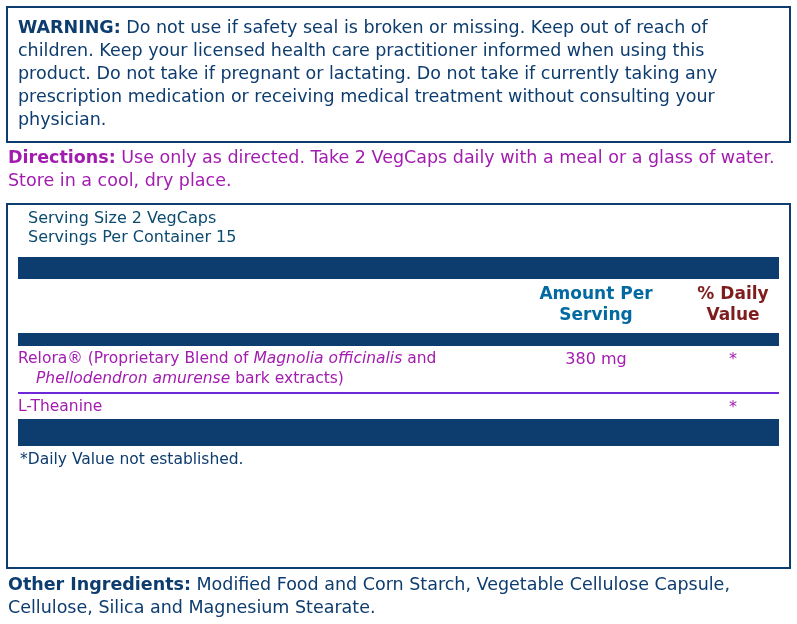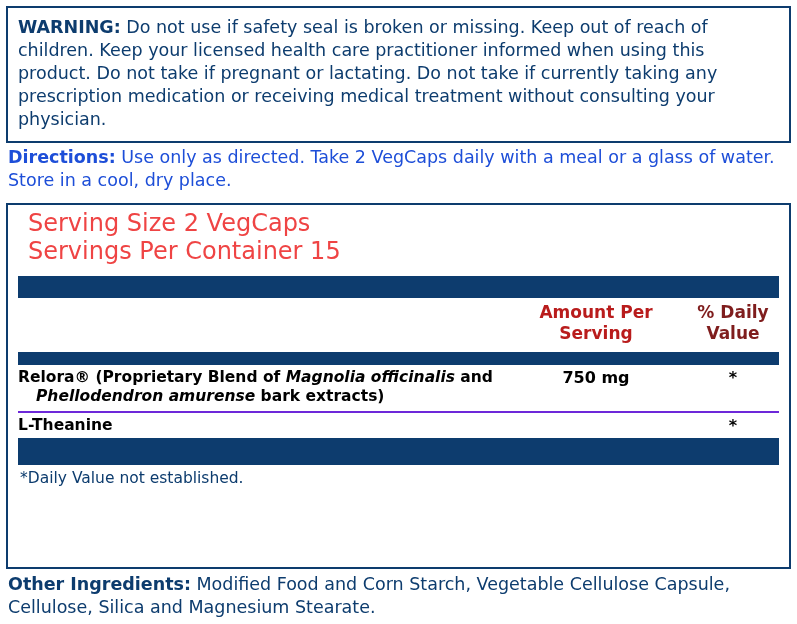--- a/index.html
+++ b/index.html
@@ -42,21 +42,21 @@
   }
 
   
   .directions {
     position: absolute;
     left: 8px;
     top: 146px;
     width: 783px;
     font-size: 17.5px;
     line-height: 1.32;
-    color: #1d4ed8;
+    color: #a21caf;
   }
   .directions b { font-weight: bold; }
 
   
   .sf-box {
     position: absolute;
     left: 6px;
     top: 203px;
     width: 785px;
     height: 366px;
@@ -66,24 +66,24 @@
   }
   .sf-title {
     font-size: 45px;
     line-height: 1.06;
     font-weight: normal;
     letter-spacing: -0.5px;
     margin: 4px 0 2px 8px;
     color: #0d3c6e;
   }
   .sf-serving {
-    font-size: 24px;
+    font-size: 16px;
     line-height: 1.18;
     margin-left: 10px;
-    color: #ef4444;
+    color: #0c4a6e;
   }
 
   .bar-thick {
     height: 22px;
     background: #0d3c6e;
     margin: 10px 0 0 0;
   }
   .bar-medium {
     height: 13px;
     background: #0d3c6e;
@@ -102,43 +102,42 @@
   }
   .sf-head-amount {
     position: absolute;
     left: 508px;
     top: 4px;
     width: 140px;
     text-align: center;
     font-size: 17px;
     font-weight: bold;
     line-height: 1.25;
-    color: #b91c1c;
+    color: #0369a1;
   }
   .sf-head-daily {
     position: absolute;
     left: 660px;
     top: 4px;
     width: 110px;
     text-align: center;
     font-size: 17px;
     font-weight: bold;
     line-height: 1.25;
     color: #7f1d1d;
   }
 
   
   .sf-rows { position: relative; }
   .sf-row {
     position: relative;
     font-size: 15.5px;
     line-height: 1.28;
-    color: #000000;
+    color: #a21caf;
     padding: 3px 0 2px 0;
-    font-weight: bold;
   }
   .sf-row .name {
     display: block;
     width: 500px;
   }
   .sf-row .name .indent {
     display: inline-block;
     width: 18px;
   }
   .sf-row .amount {
@@ -209,21 +208,21 @@
 
     <div class="bar-medium"></div>
 
     <div class="sf-rows">
 
       <div class="sf-row row1">
         <span class="name">
           <span>Relora® (Proprietary Blend of </span><span class="italic">Magnolia officinalis</span><span> and</span><br>
           <span class="indent"></span><span class="italic">Phellodendron amurense</span><span> bark extracts)</span>
         </span>
-        <span class="amount">750 mg</span>
+        <span class="amount">380 mg</span>
         <span class="daily">*</span>
       </div>
 
       <div class="sf-row row2">
         <span class="name">L-Theanine</span>
         <span class="daily">*</span>
       </div>
 
     </div>
 

